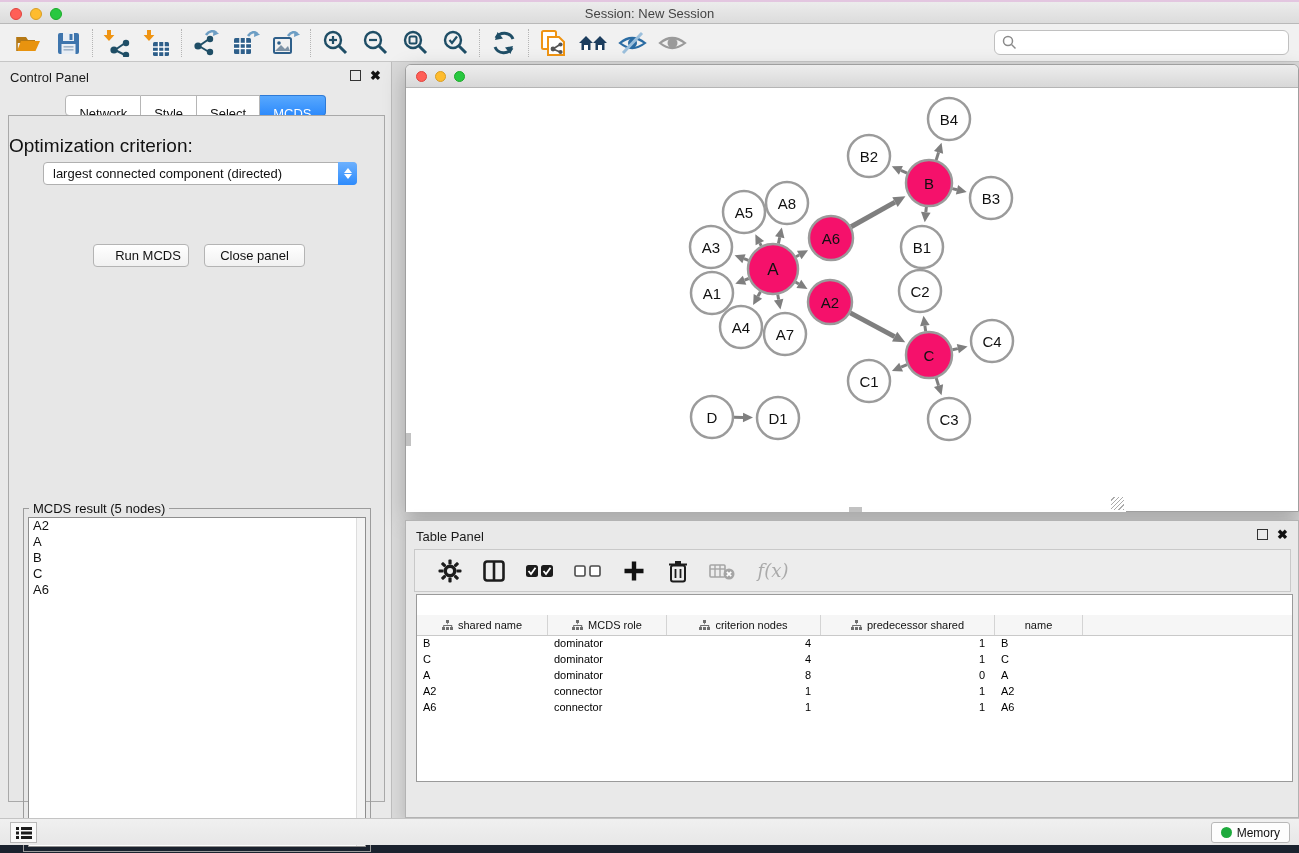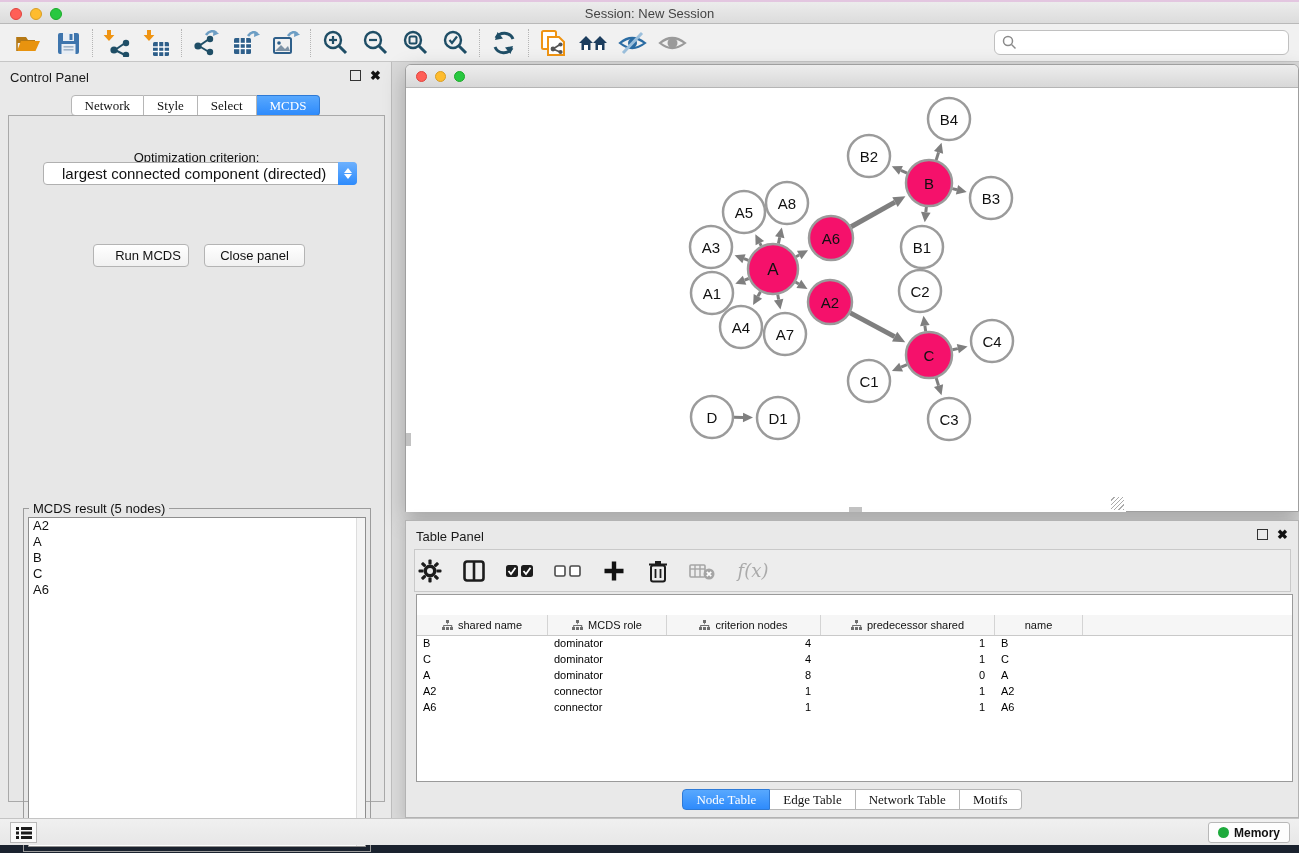--- a/index.html
+++ b/index.html
@@ -31,30 +31,30 @@
 
   
   .control-panel { position:absolute; left:0; top:0; width:392px; height:756px; background:#e9e9e9;
     border-right:1px solid #bdbdbd; }
   .panel-head { position:absolute; left:10px; top:8px; font-size:13px; color:#1a1a1a; }
   .panel-icons { position:absolute; right:10px; top:8px; display:flex; gap:9px; align-items:center; }
   .float-ic { width:11px; height:11px; border:1.5px solid #333; background:transparent; }
   .close-ic { font-size:13px; font-weight:bold; color:#111; line-height:11px; }
   .cp-tabs { position:absolute; left:0; right:0; top:33px; display:flex; justify-content:center; }
   .seg { background:#fff; border:1px solid #b6b6b6; border-left:none; font-size:13px; color:#111;
-    height:21px; line-height:19px; padding:0 13px; cursor:default;font-family:Liberation Serif, serif; }
+    height:21px; line-height:19px; padding:8px 13px; cursor:default; }
   .seg:first-child { border-left:1px solid #b6b6b6; border-radius:4px 0 0 4px; }
   .seg:last-child { border-radius:0 4px 4px 0; }
   .seg.active { background:linear-gradient(#58a8fe,#2e8bfc); color:#fff; border-color:#2e7ad6; }
   .cp-body { position:absolute; left:8px; top:53px; width:377px; height:687px; background:#e7e7e7;
     border:1px solid #a9a9a9; }
-  .opt-label { position:absolute; left:0; right:0; top:34px; text-align:center; font-size:13px; color:#111; }
+  .opt-label { position:absolute; left:0; right:0; top:19px; font-size:19px; color:#111; }
   .dropdown { position:absolute; left:34px; top:46px; width:314px; height:23px; background:#fff;
     border:1px solid #b0b0b0; border-radius:4px; display:flex; align-items:center; }
-  .dropdown .dd-text { flex:1; font-size:15px; color:#111; padding-left:18px; white-space:nowrap; overflow:hidden; }
+  .dropdown .dd-text { flex:1; font-size:13px; color:#111; padding-left:9px; white-space:nowrap; overflow:hidden; }
   .dd-stepper { width:19px; height:23px; margin-right:-1px; border-radius:0 4px 4px 0;
     background:linear-gradient(#6db1fe,#2e8bfc); display:flex; flex-direction:column; align-items:center; justify-content:center; gap:1px; }
   .dd-stepper .tri-up { width:0; height:0; border-left:4px solid transparent; border-right:4px solid transparent; border-bottom:5px solid #fff; }
   .dd-stepper .tri-dn { width:0; height:0; border-left:4px solid transparent; border-right:4px solid transparent; border-top:5px solid #fff; }
   .btn { position:absolute; height:23px; background:linear-gradient(#ffffff,#f1f1f1); border:1px solid #b4b4b4;
     border-radius:4px; font-size:13px; color:#111; text-align:center; line-height:21px; cursor:default; }
   .fieldset { position:absolute; left:14px; top:392px; width:348px; height:344px; border:1px solid #9c9c9c; }
   .fieldset .legend { position:absolute; top:-8px; left:5px; background:#e7e7e7; padding:0 4px; font-size:13px; color:#111; }
   .result-list { position:absolute; left:4px; top:8px; right:4px; bottom:4px; background:#fff; border:1px solid #8e8e8e; overflow:hidden; }
   .result-list .scroll { position:absolute; right:0; top:0; bottom:0; width:9px; background:#f4f4f4; border-left:1px solid #ddd; }
@@ -71,39 +71,39 @@
   .net-canvas { position:absolute; left:0; top:23px; width:720px; height:424px; background:#fff; }
   .scroll-tick-v { position:absolute; left:0px; top:345px; width:5px; height:13px; background:#c2c2c2; }
   .scroll-tick-h { position:absolute; left:443px; bottom:0px; width:13px; height:5px; background:#c2c2c2; }
   .resize-grip { position:absolute; right:2px; bottom:2px; width:13px; height:13px;
     background:repeating-linear-gradient(135deg, transparent 0 2px, #ababab 2px 3px); }
 
   
   .table-panel { position:absolute; left:405px; top:458px; width:894px; height:298px; background:#e9e9e9;
     border:1px solid #b3b3b3; box-shadow:0 4px 14px rgba(0,0,0,0.18); }
   .tp-toolbar { position:absolute; left:8px; top:28px; width:877px; height:43px; background:#ededed;
-    border:1px solid #c9c9c9; display:flex; align-items:center; padding-left:0; gap:14px; }
+    border:1px solid #c9c9c9; display:flex; align-items:center; padding-left:20px; gap:14px; }
   .tp-btn { width:30px; height:30px; display:flex; align-items:center; justify-content:center; cursor:default; }
   .fx { font-family:"DejaVu Serif", serif; font-style:italic; font-size:18px; color:#aaa; }
   .tp-table { position:absolute; left:10px; top:73px; width:877px; height:188px; background:#fff; border:1px solid #9a9a9a; overflow:hidden; }
   .t-header { display:flex; height:21px; background:#f6f6f6; border-bottom:1px solid #c9c9c9;margin-top:20px; }
   .t-hcell { display:flex; align-items:center; justify-content:center; gap:5px; border-right:1px solid #d4d4d4;
     font-size:11px; color:#111; overflow:hidden; }
   .t-row { display:flex; height:16px; }
   .t-cell { font-size:11px; color:#000; padding:1px 6px 0 6px; overflow:hidden; white-space:nowrap; }
   .t-cell.num { text-align:right; padding-right:10px; }
   .tp-tabs { position:absolute; left:0; right:0; bottom:7px; display:flex; justify-content:center; }
 
   
   .statusbar { position:absolute; left:0; top:818px; width:1299px; height:27px; background:linear-gradient(#f0f0f0,#e7e7e7);
     border-top:1px solid #c4c4c4; }
   .list-btn { position:absolute; left:10px; top:3px; width:27px; height:21px; background:#fafafa; border:1px solid #b8b8b8;
     display:flex; align-items:center; justify-content:center; }
   .memory-btn { position:absolute; right:9px; top:3px; height:21px; background:#fdfdfd; border:1px solid #b8b8b8;
-    border-radius:3px; display:flex; align-items:center; gap:5px; padding:0 9px; font-size:12px; color:#111;font-weight:bold; }
+    border-radius:3px; display:flex; align-items:center; gap:5px; padding:0 9px; font-size:12px; color:#111; }
   .green-dot { width:11px; height:11px; border-radius:50%; background:#1daa3c; }
 
   svg text { font-family:"Liberation Sans", sans-serif; }
 </style>
 </head>
 <body>
 
 <div class="app">
 
   <div class="titlebar">
@@ -656,26 +656,20 @@
             </div>
             <div class="t-row">
               <div class="t-cell" style="width: 131px;">A6</div>
               <div class="t-cell" style="width: 119px;">connector</div>
               <div class="t-cell num" style="width: 154px;">1</div>
               <div class="t-cell num" style="width: 174px;">1</div>
               <div class="t-cell" style="width: 88px;">A6</div>
             </div>
           </div>
       </div>
-      <div class="tp-tabs" id="tp-tabs">
-          <div class="seg active">Node Table</div>
-          <div class="seg">Edge Table</div>
-          <div class="seg">Network Table</div>
-          <div class="seg">Motifs</div>
-        </div>
     </div>
   </div>
 
   <div class="statusbar">
     <div class="list-btn">
       <svg width="16" height="14" viewBox="0 0 16 14">
           <g fill="#1c1c1c">
             <rect x="0" y="1" width="3" height="3"></rect>
             <rect x="5" y="1" width="11" height="3"></rect>
             <rect x="0" y="5.5" width="3" height="3"></rect>

